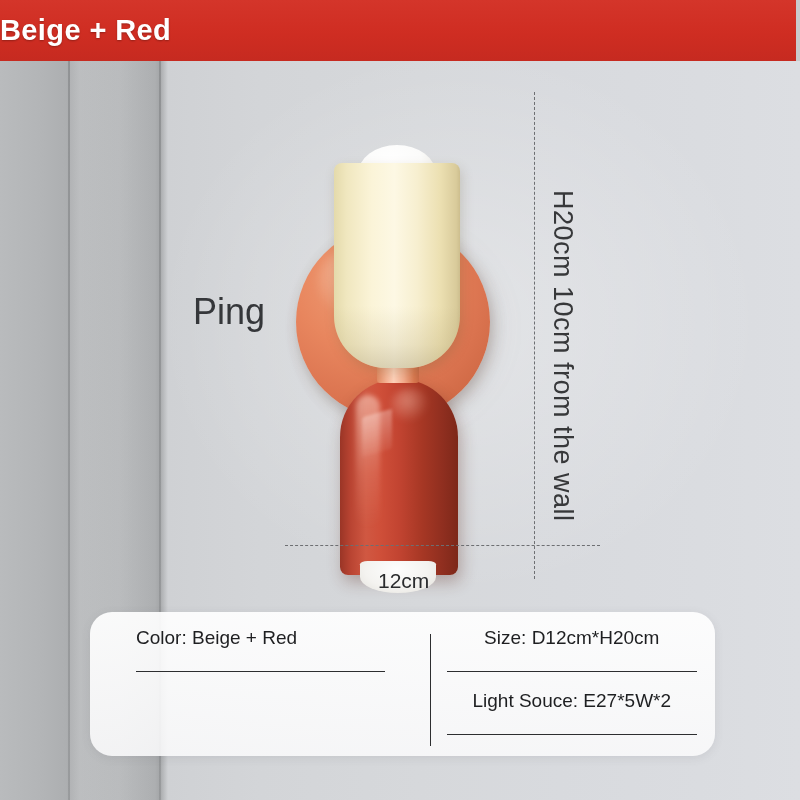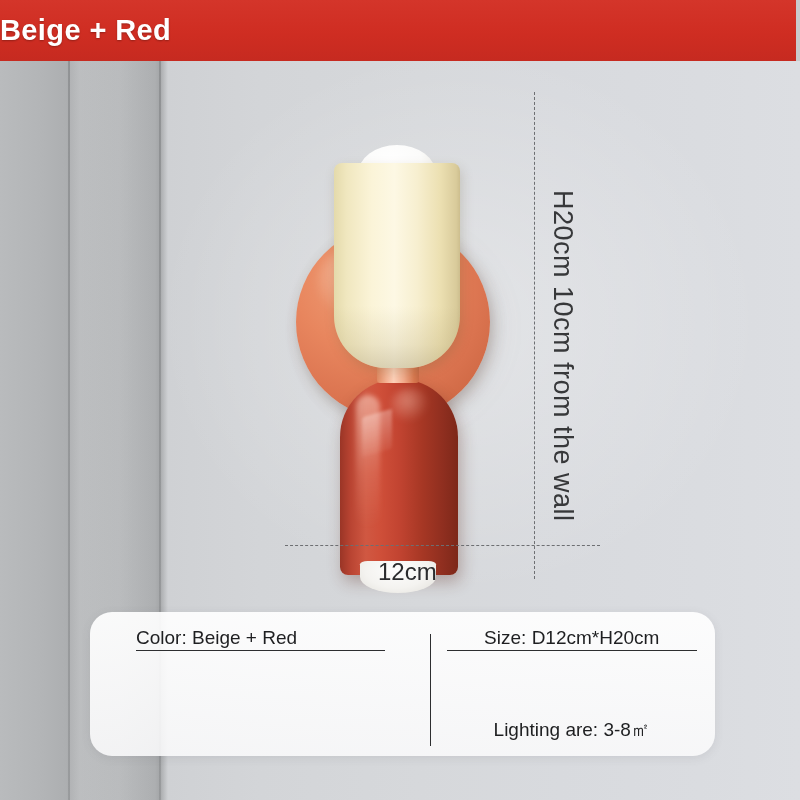--- a/index.html
+++ b/index.html
@@ -110,22 +110,22 @@
     left: 285px;
     top: 484px;
     width: 315px;
     height: 0;
     border-top: 1px dashed #6d6f72;
     z-index: 12;
   }
   .label-12cm {
     position: absolute;
     left: 378px;
-    top: 497px;
-    font-size: 24px;
+    top: 508px;
+    font-size: 21px;
     color: #2b2c2e;
     font-weight: 400;
     z-index: 13;
     white-space: nowrap;
   }
   .label-vert {
     position: absolute;
     left: 546px;
     top: 129px;
     writing-mode: vertical-rl;
@@ -330,21 +330,21 @@
     top: 22px;
     width: 1px;
     height: 112px;
     background: #2d2e30;
     z-index: 31;
   }
   .spec-row {
     font-size: 19px;
     color: #1e1f21;
     line-height: 1.25;
-    padding-bottom: 0;
+    padding-bottom: 21px;
     white-space: nowrap;
   }
   .spec-row.with-rule {
     border-bottom: 1px solid #2d2e30;
     margin-bottom: 7px;
   }
 </style>
 </head>
 <body>
 
@@ -374,30 +374,31 @@
       <div class="connector"></div>
 
       <div class="bulb-top"></div>
       <div class="shade-beige"></div>
       <div class="shade-beige-bottom-shade"></div>
     </div>
 
     <div class="dash-v"></div>
     <div class="dash-h"></div>
 
+    <div class="label-ping">Ping</div>
     <div class="label-12cm">12cm</div>
     <div class="label-vert"><span>H20cm</span>&nbsp;<span>10cm from the wall</span></div>
   </div>
 
   <div class="spec-card">
     <div class="spec-divider"></div>
 
     <div class="spec-col left">
       <div class="spec-row with-rule">Color: Beige + Red</div>
     </div>
 
     <div class="spec-col right">
       <div class="spec-row with-rule">Size: D12cm*H20cm</div>
-      <div class="spec-row">Lighting are: 3-8㎡</div>
+      <div class="spec-row with-rule">Light Souce: E27*5W*2</div>
     </div>
   </div>
 
 </div>
 
 </body></html>

